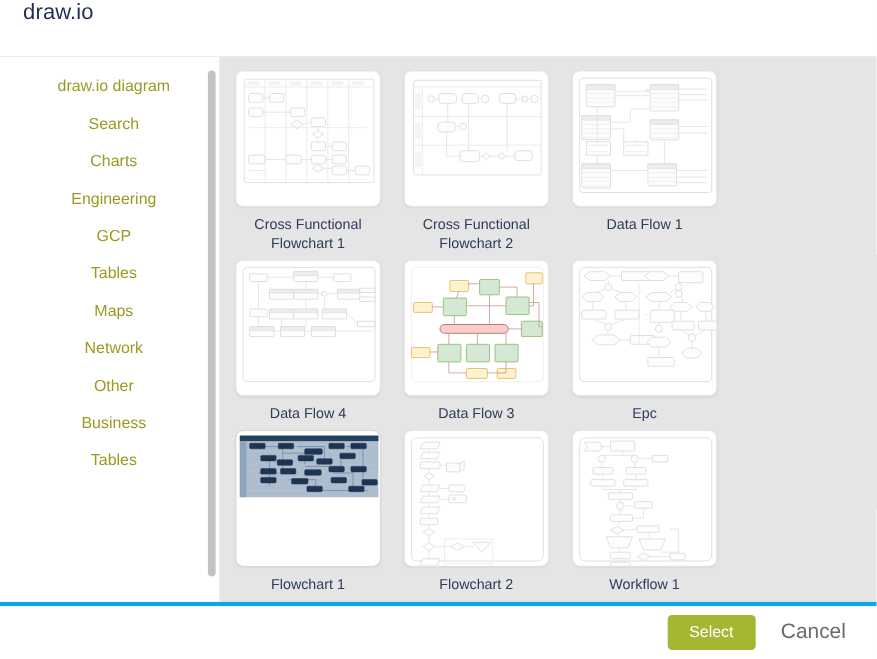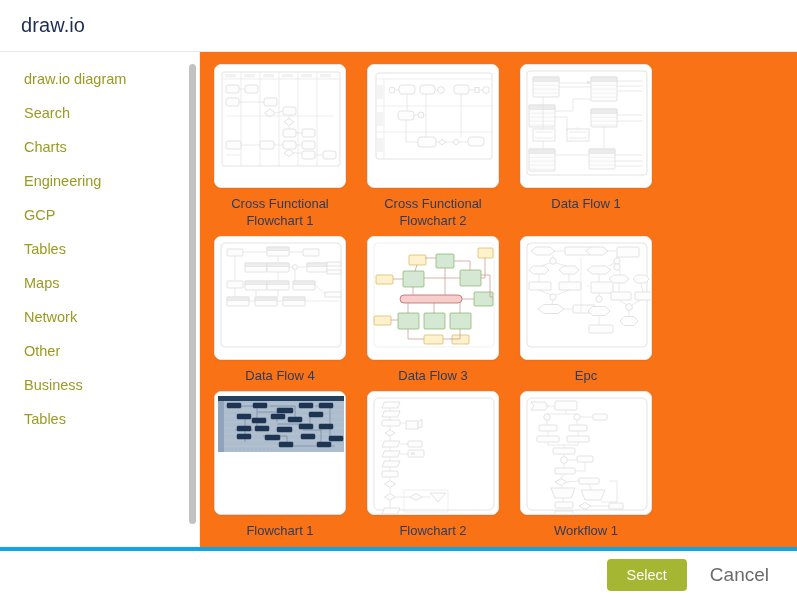--- a/index.html
+++ b/index.html
@@ -13,21 +13,21 @@
   #dialog {
     position: relative;
     width: 797px; height: 599px;
     background: #ffffff;
     display: flex; flex-direction: column;
   }
 
   
   .titlebar {
     height: 52px; flex: 0 0 52px;
-    display: flex; align-items: center;
+    display: flex; align-items: flex-start;
     padding-left: 21px;
     border-bottom: 1px solid #e8e8e8;
     background: #ffffff;
   }
   .title-text {
     font-size: 20px; color: #1f2d52; letter-spacing: .1px;
   }
 
   
   .body {
@@ -38,21 +38,21 @@
   
   .sidebar {
     width: 200px; flex: 0 0 200px;
     position: relative;
     background: #ffffff;
     border-right: 1px solid #ededed;
     overflow: hidden;
   }
   .sidebar-list {
     position: absolute; top: 8px; left: 0; right: 0; bottom: 0;
-    padding-left: 9px; padding-right: 14px;
+    padding-left: 9px; padding-right: 14px; text-align: center;
   }
   .sb-item {
     height: 34px; line-height: 34px;
     padding-left: 13px;
     font-size: 14.5px; color: #9a9a22;
     white-space: nowrap; overflow: hidden;
     border: 2px solid transparent;
     border-radius: 4px;
     cursor: pointer;
   }
@@ -69,21 +69,21 @@
   .sb-scrollbar {
     position: absolute; top: 12px; left: 189px;
     width: 7px; height: 460px;
     background: #c2c2c2; border-radius: 4px;
   }
 
   
   .pane {
     flex: 1 1 auto;
     position: relative;
-    background: #f97316;
+    background: #e5e5e5;
     overflow: hidden;
     padding: 12px 0 0 14px;
   }
   .grid {
     display: flex; flex-wrap: wrap;
     gap: 0px 21px;
     width: 470px;
   }
   .cell {
     width: 132px;

